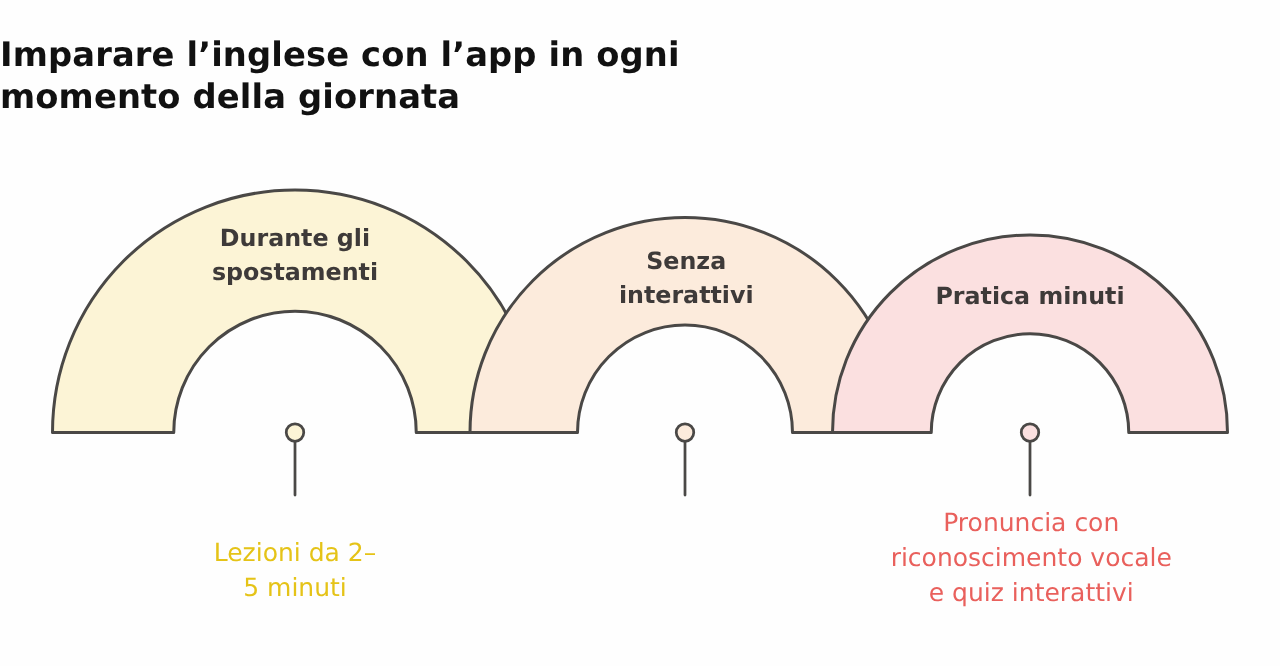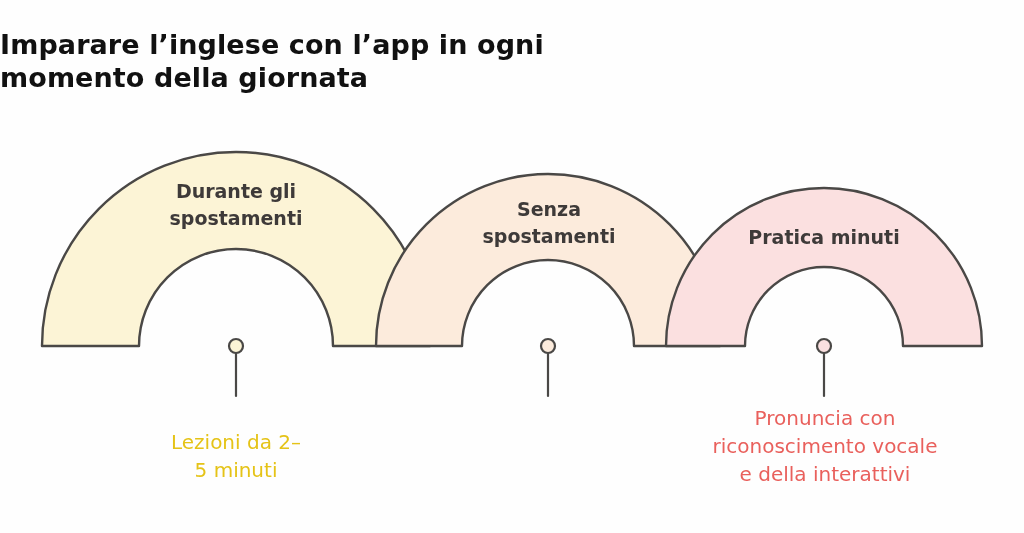--- a/index.html
+++ b/index.html
@@ -105,22 +105,22 @@
       </g>
       <g>
         <line x1="824" y1="346" x2="824" y2="396" stroke="#4A4846" stroke-width="2.2" stroke-linecap="round"></line>
         <circle cx="824" cy="346" r="7" fill="#FBE0E0" stroke="#4A4846" stroke-width="2.2"></circle>
       </g>
     </svg>
 
   <div class="arch-label" id="arch-label-0">Durante gli
 spostamenti</div>
   <div class="arch-label" id="arch-label-1">Senza
-spostamenti</div>
+interattivi</div>
   <div class="arch-label" id="arch-label-2">Pratica minuti</div>
 
   <div class="caption" id="caption-0" style="color: rgb(229, 195, 23);">Lezioni da 2–
 5 minuti</div>
   <div class="caption" id="caption-2" style="color: rgb(233, 96, 92);">Pronuncia con
 riconoscimento vocale
-e della interattivi</div>
+e quiz interattivi</div>
 
 </div>
 
 </body></html>

